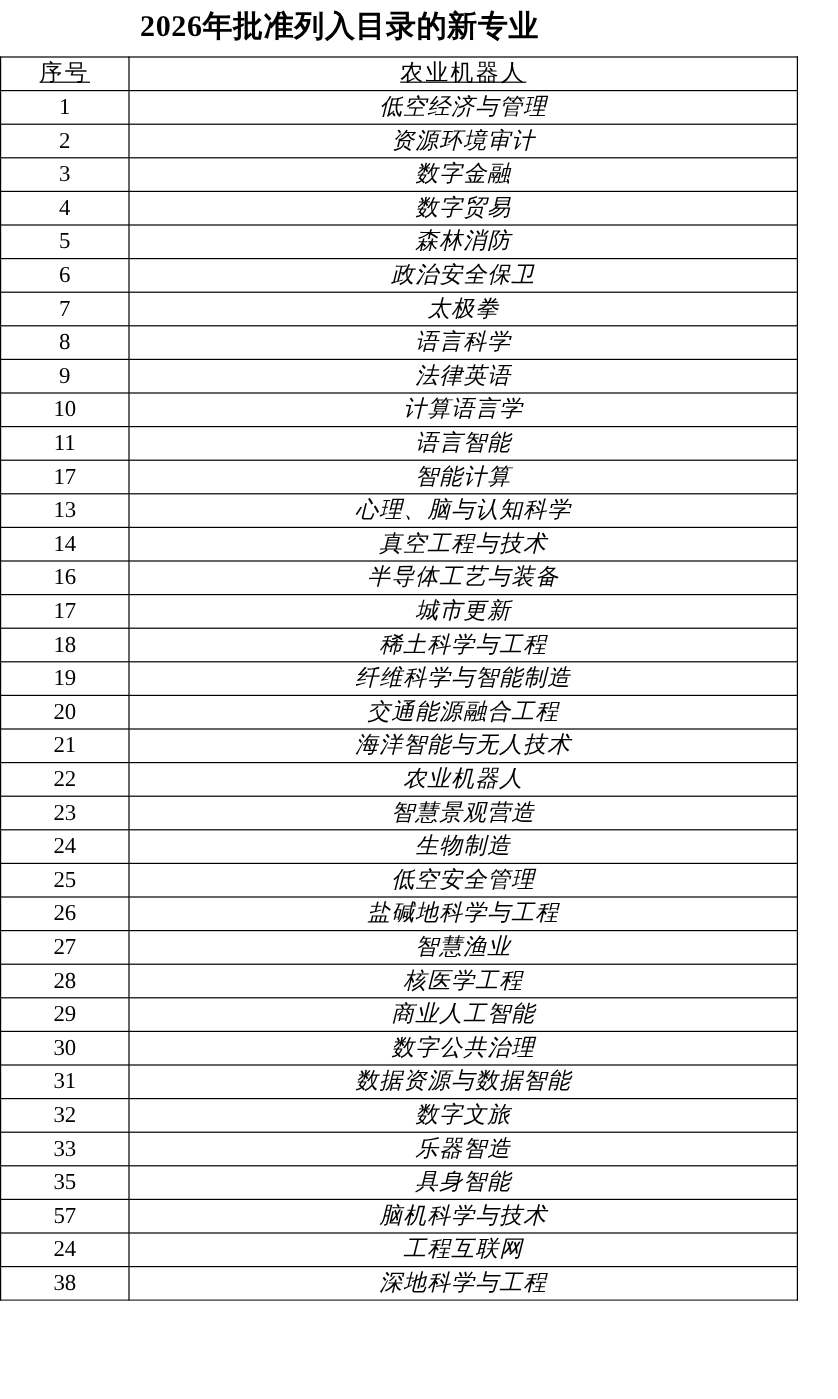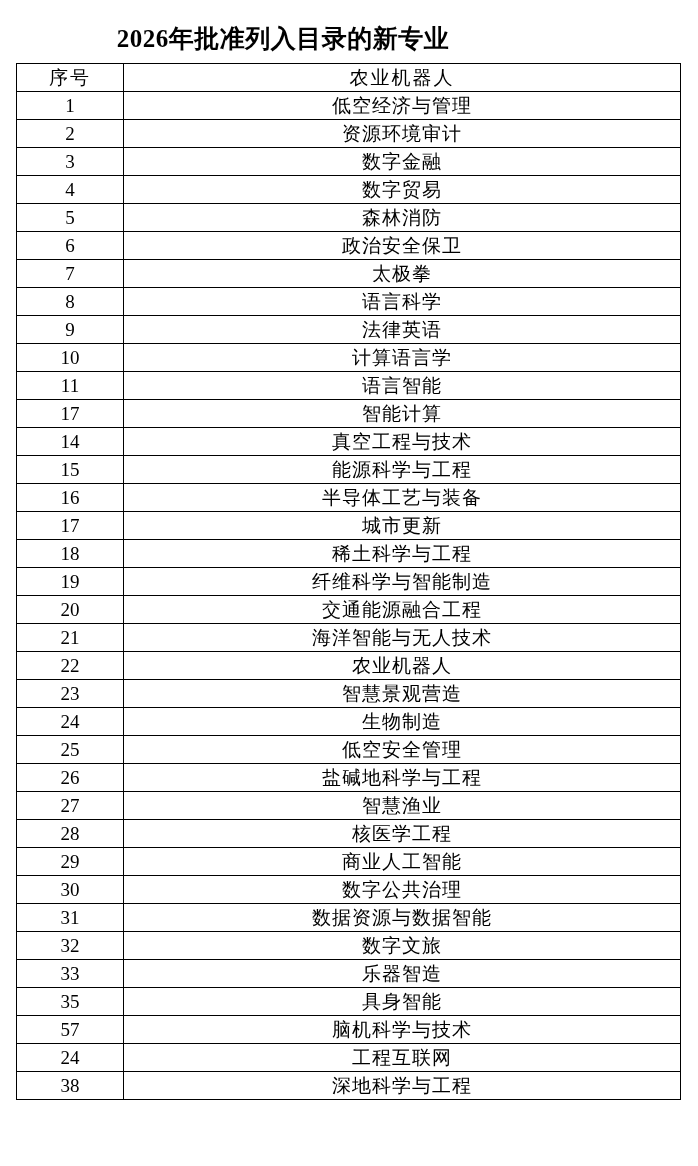--- a/index.html
+++ b/index.html
@@ -8,21 +8,21 @@
     background: #ffffff;
   }
   body {
     width: 698px;
     font-family: "Liberation Serif", "DejaVu Serif", serif;
     color: #000000;
   }
   .page {
     width: 566px;
     box-sizing: border-box;
-    padding: 16px;
+    padding: 0;
   }
   .doc-title {
     text-align: center;
     font-family: "Liberation Serif", "DejaVu Serif", serif;
     font-size: 25px;
     font-weight: 700;
     letter-spacing: 0.5px;
     padding-top: 8px;
     padding-bottom: 9px;
     line-height: 1.2;
@@ -47,23 +47,25 @@
     white-space: nowrap;
     overflow: hidden;
   }
   col.col-index { width: 107px; }
   col.col-name  { width: 557px; }
   .cell-index {
     font-family: "Liberation Serif", "DejaVu Serif", serif;
   }
   .cell-name {
     letter-spacing: 1px;
+    font-style: italic;
   }
   thead td {
     letter-spacing: 2px;
+    text-decoration: underline;
   }
 </style>
 </head>
 <body>
 
 <div class="page">
 
   <div class="doc-title">2026年批准列入目录的新专业</div>
 
   <table class="major-table">
@@ -120,28 +122,28 @@
       </tr>
       <tr>
         <td class="cell-index">11</td>
         <td class="cell-name">语言智能</td>
       </tr>
       <tr>
         <td class="cell-index">17</td>
         <td class="cell-name">智能计算</td>
       </tr>
       <tr>
+        <td class="cell-index">13</td>
+        <td class="cell-name">心理、脑与认知科学</td>
+      </tr>
+      <tr>
         <td class="cell-index">14</td>
         <td class="cell-name">真空工程与技术</td>
       </tr>
       <tr>
-        <td class="cell-index">15</td>
-        <td class="cell-name">能源科学与工程</td>
-      </tr>
-      <tr>
         <td class="cell-index">16</td>
         <td class="cell-name">半导体工艺与装备</td>
       </tr>
       <tr>
         <td class="cell-index">17</td>
         <td class="cell-name">城市更新</td>
       </tr>
       <tr>
         <td class="cell-index">18</td>
         <td class="cell-name">稀土科学与工程</td>

